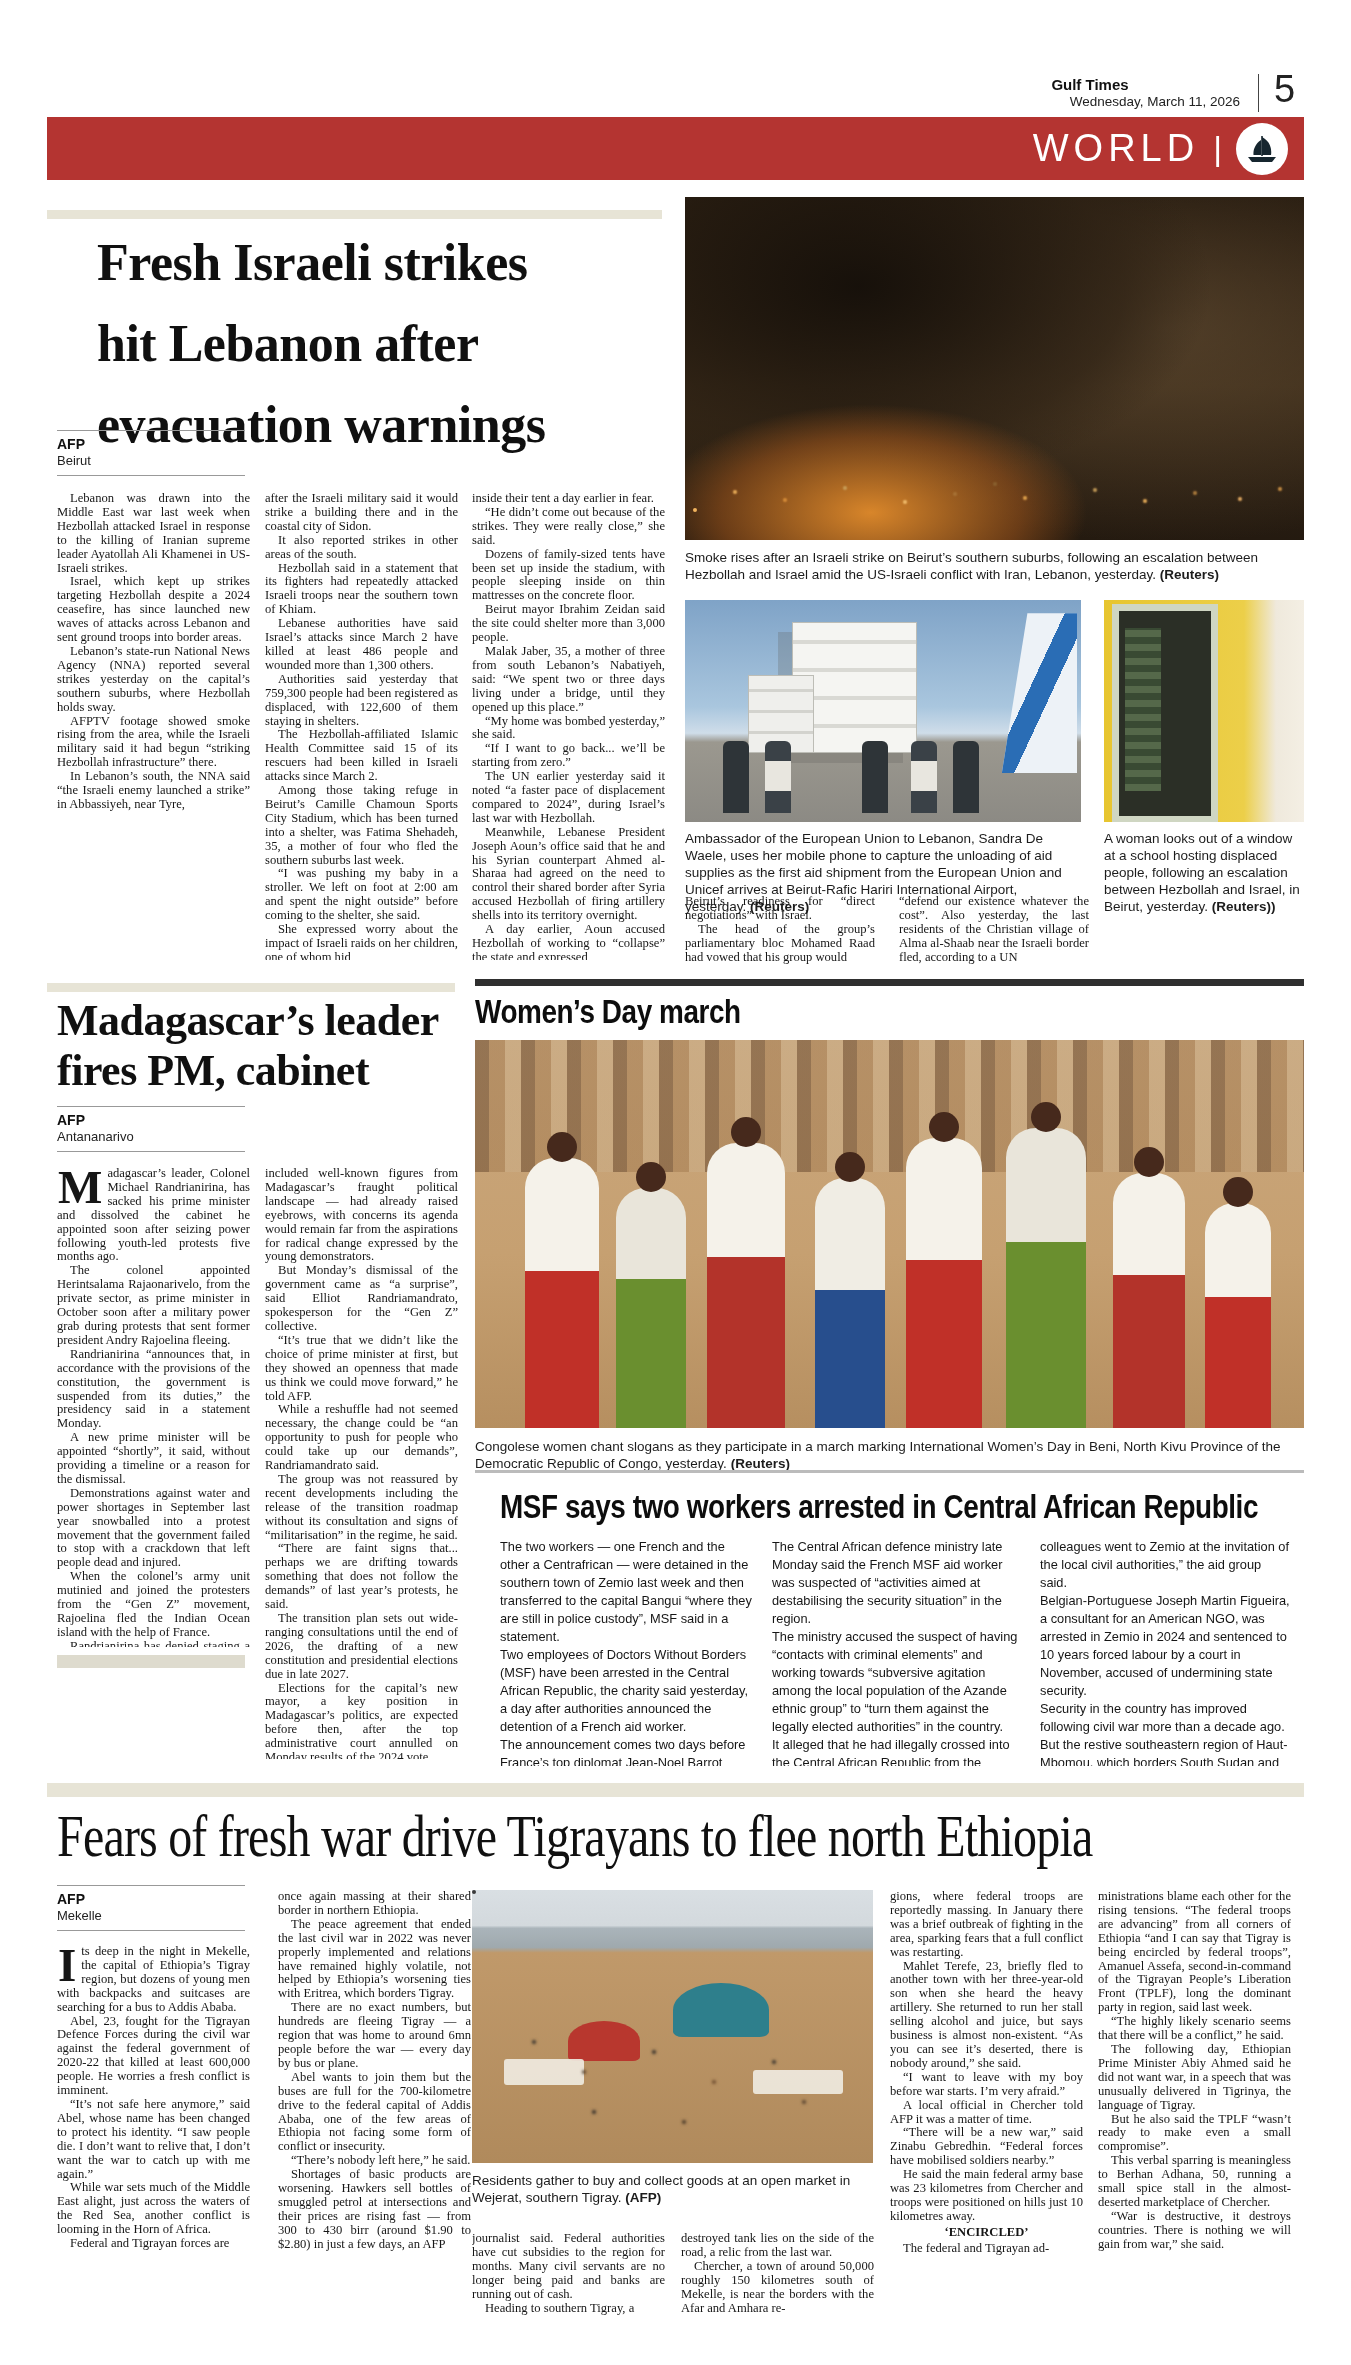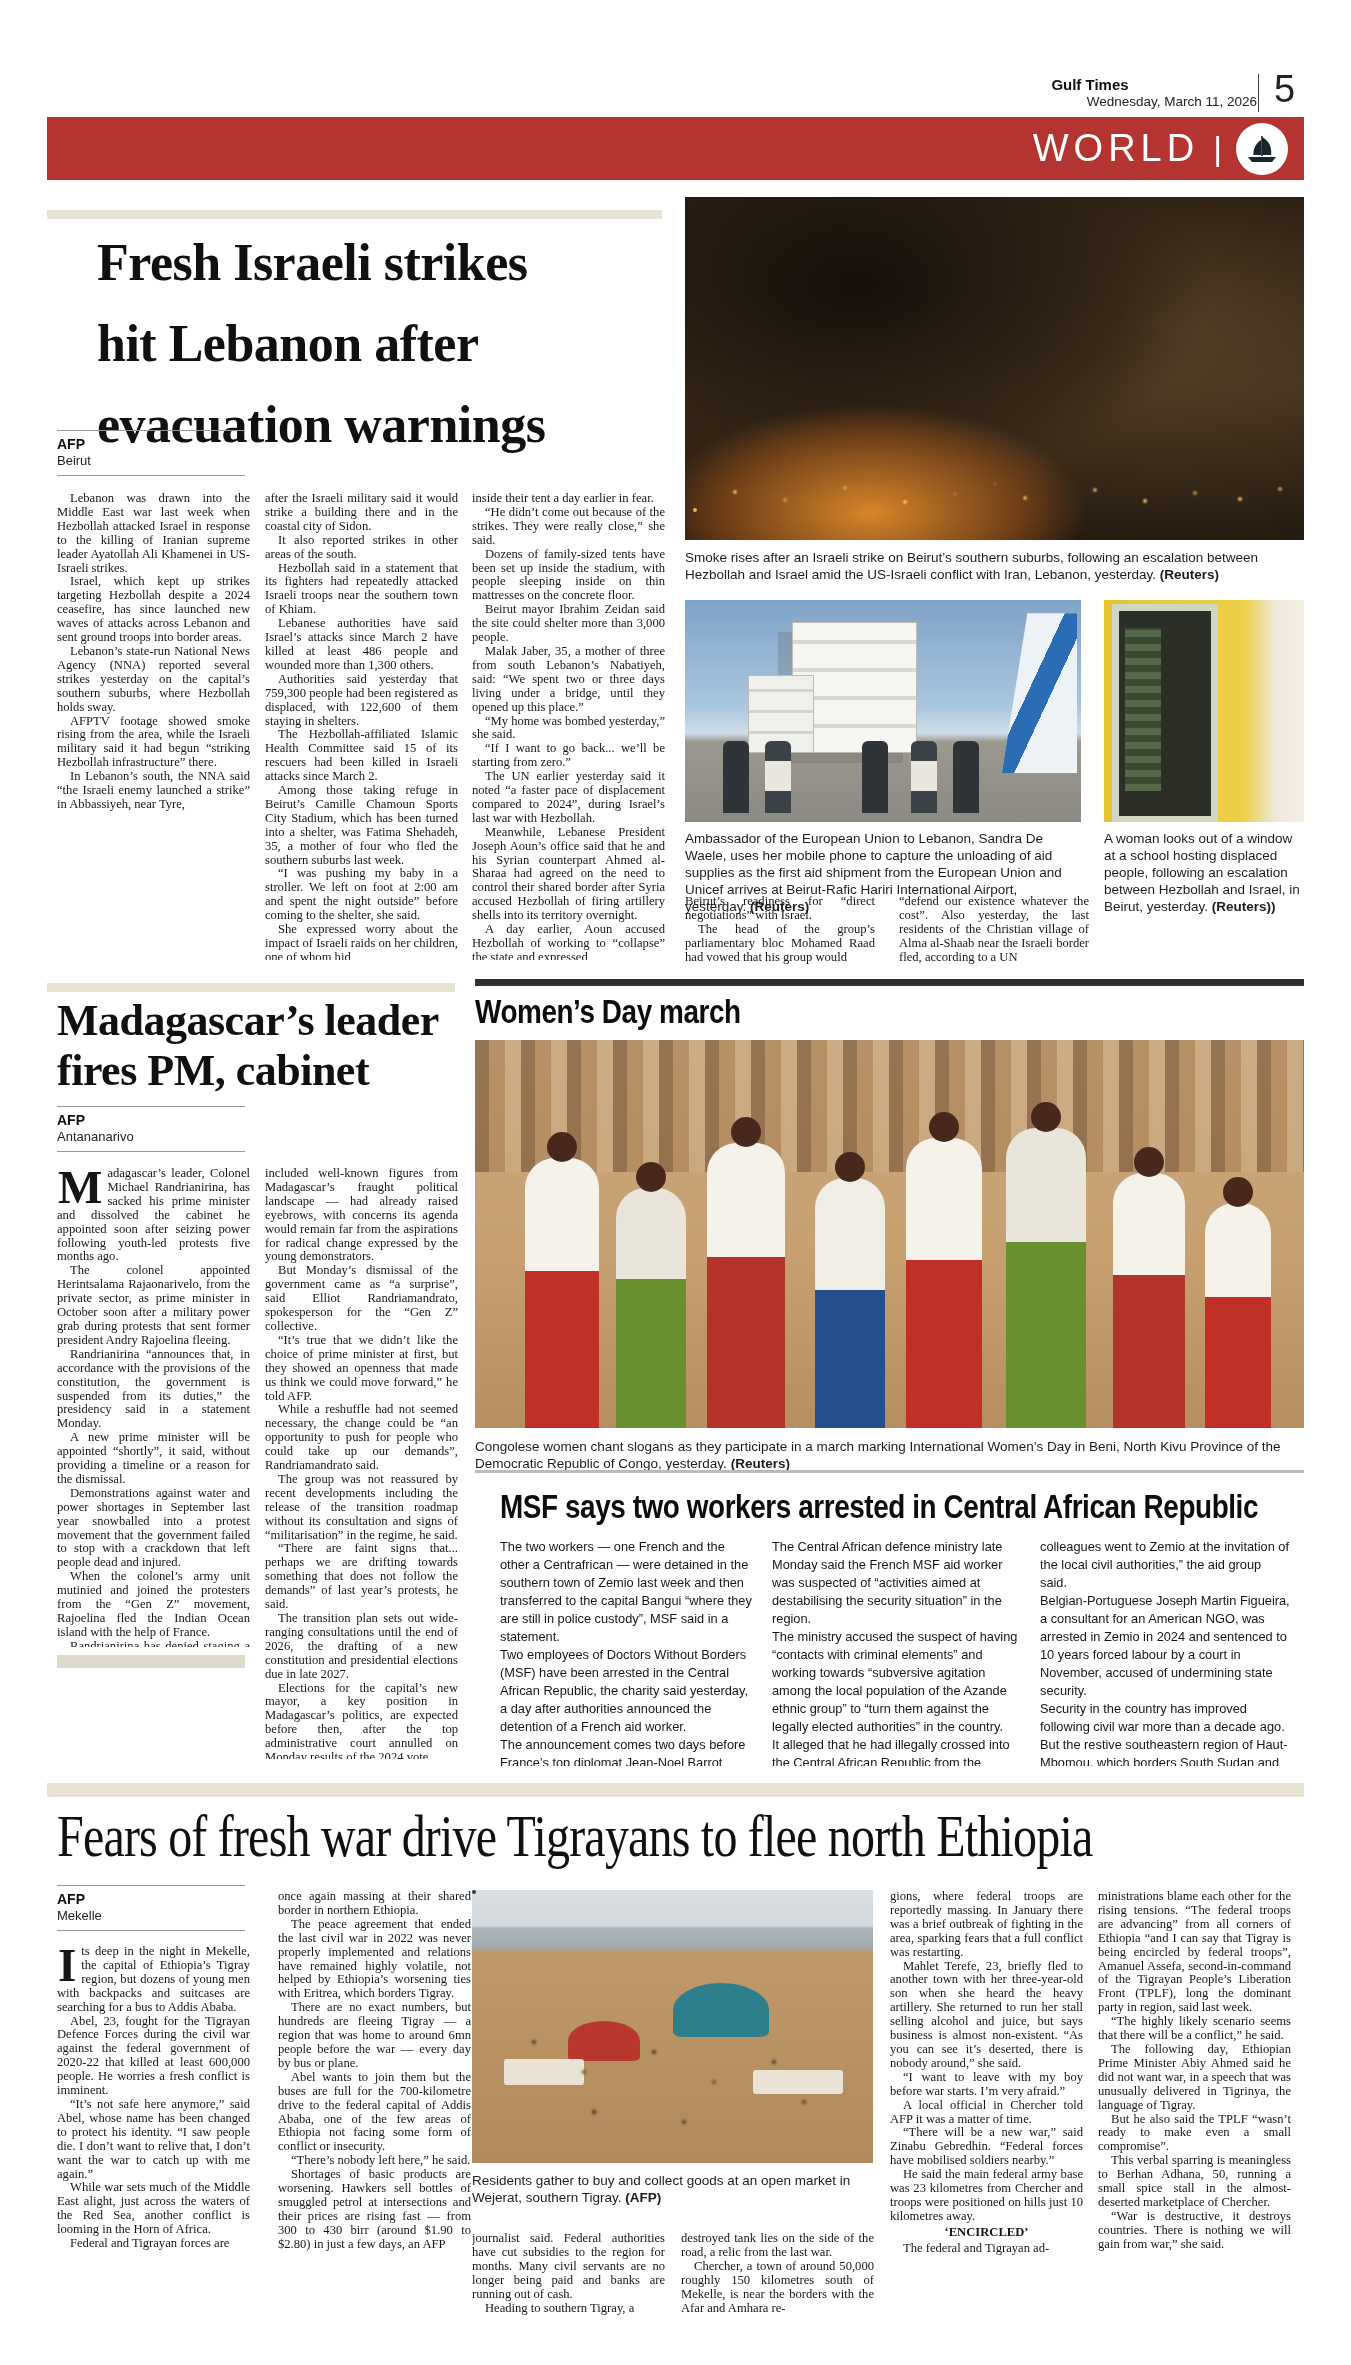--- a/index.html
+++ b/index.html
@@ -81,21 +81,21 @@
     box-shadow:60px 150px 3px #33302c,110px 180px 3px #53402e,180px 160px 3px #2e2b28,240px 190px 3px #6b4a2e,
     300px 170px 3px #33302c,330px 210px 3px #53402e,120px 220px 3px #2e2b28,210px 230px 3px #443627;}
   .tarp{position:absolute;background:#efeadf;border-radius:3px;opacity:.92;}
 </style>
 </head>
 <body>
 
 <div id="page">
 
   <div class="abs paper-name" style="right:111px;top:76px;width:300px;">Gulf Times</div>
-  <div class="abs paper-date" style="right:94px;top:94px;width:300px;">Wednesday, March 11, 2026</div>
+  <div class="abs paper-date" style="right:111px;top:94px;width:300px;">Wednesday, March 11, 2026</div>
   <div class="abs hdr-divider" style="left:1258px;top:74px;height:38px;"></div>
   <div class="abs page-num" style="left:1274px;top:68px;">5</div>
 
   <div class="abs red-banner" style="left:47px;top:117px;width:1257px;height:63px;">
     <div class="world-wrap">
       <span class="world-word">WORLD</span>
       <span class="world-bar">|</span>
       <span class="dhow-circle">
         <svg width="36" height="36" viewBox="0 0 36 36">
           <path d="M4 26 h28 l-4 5 h-20 z" fill="#16262f"></path>

